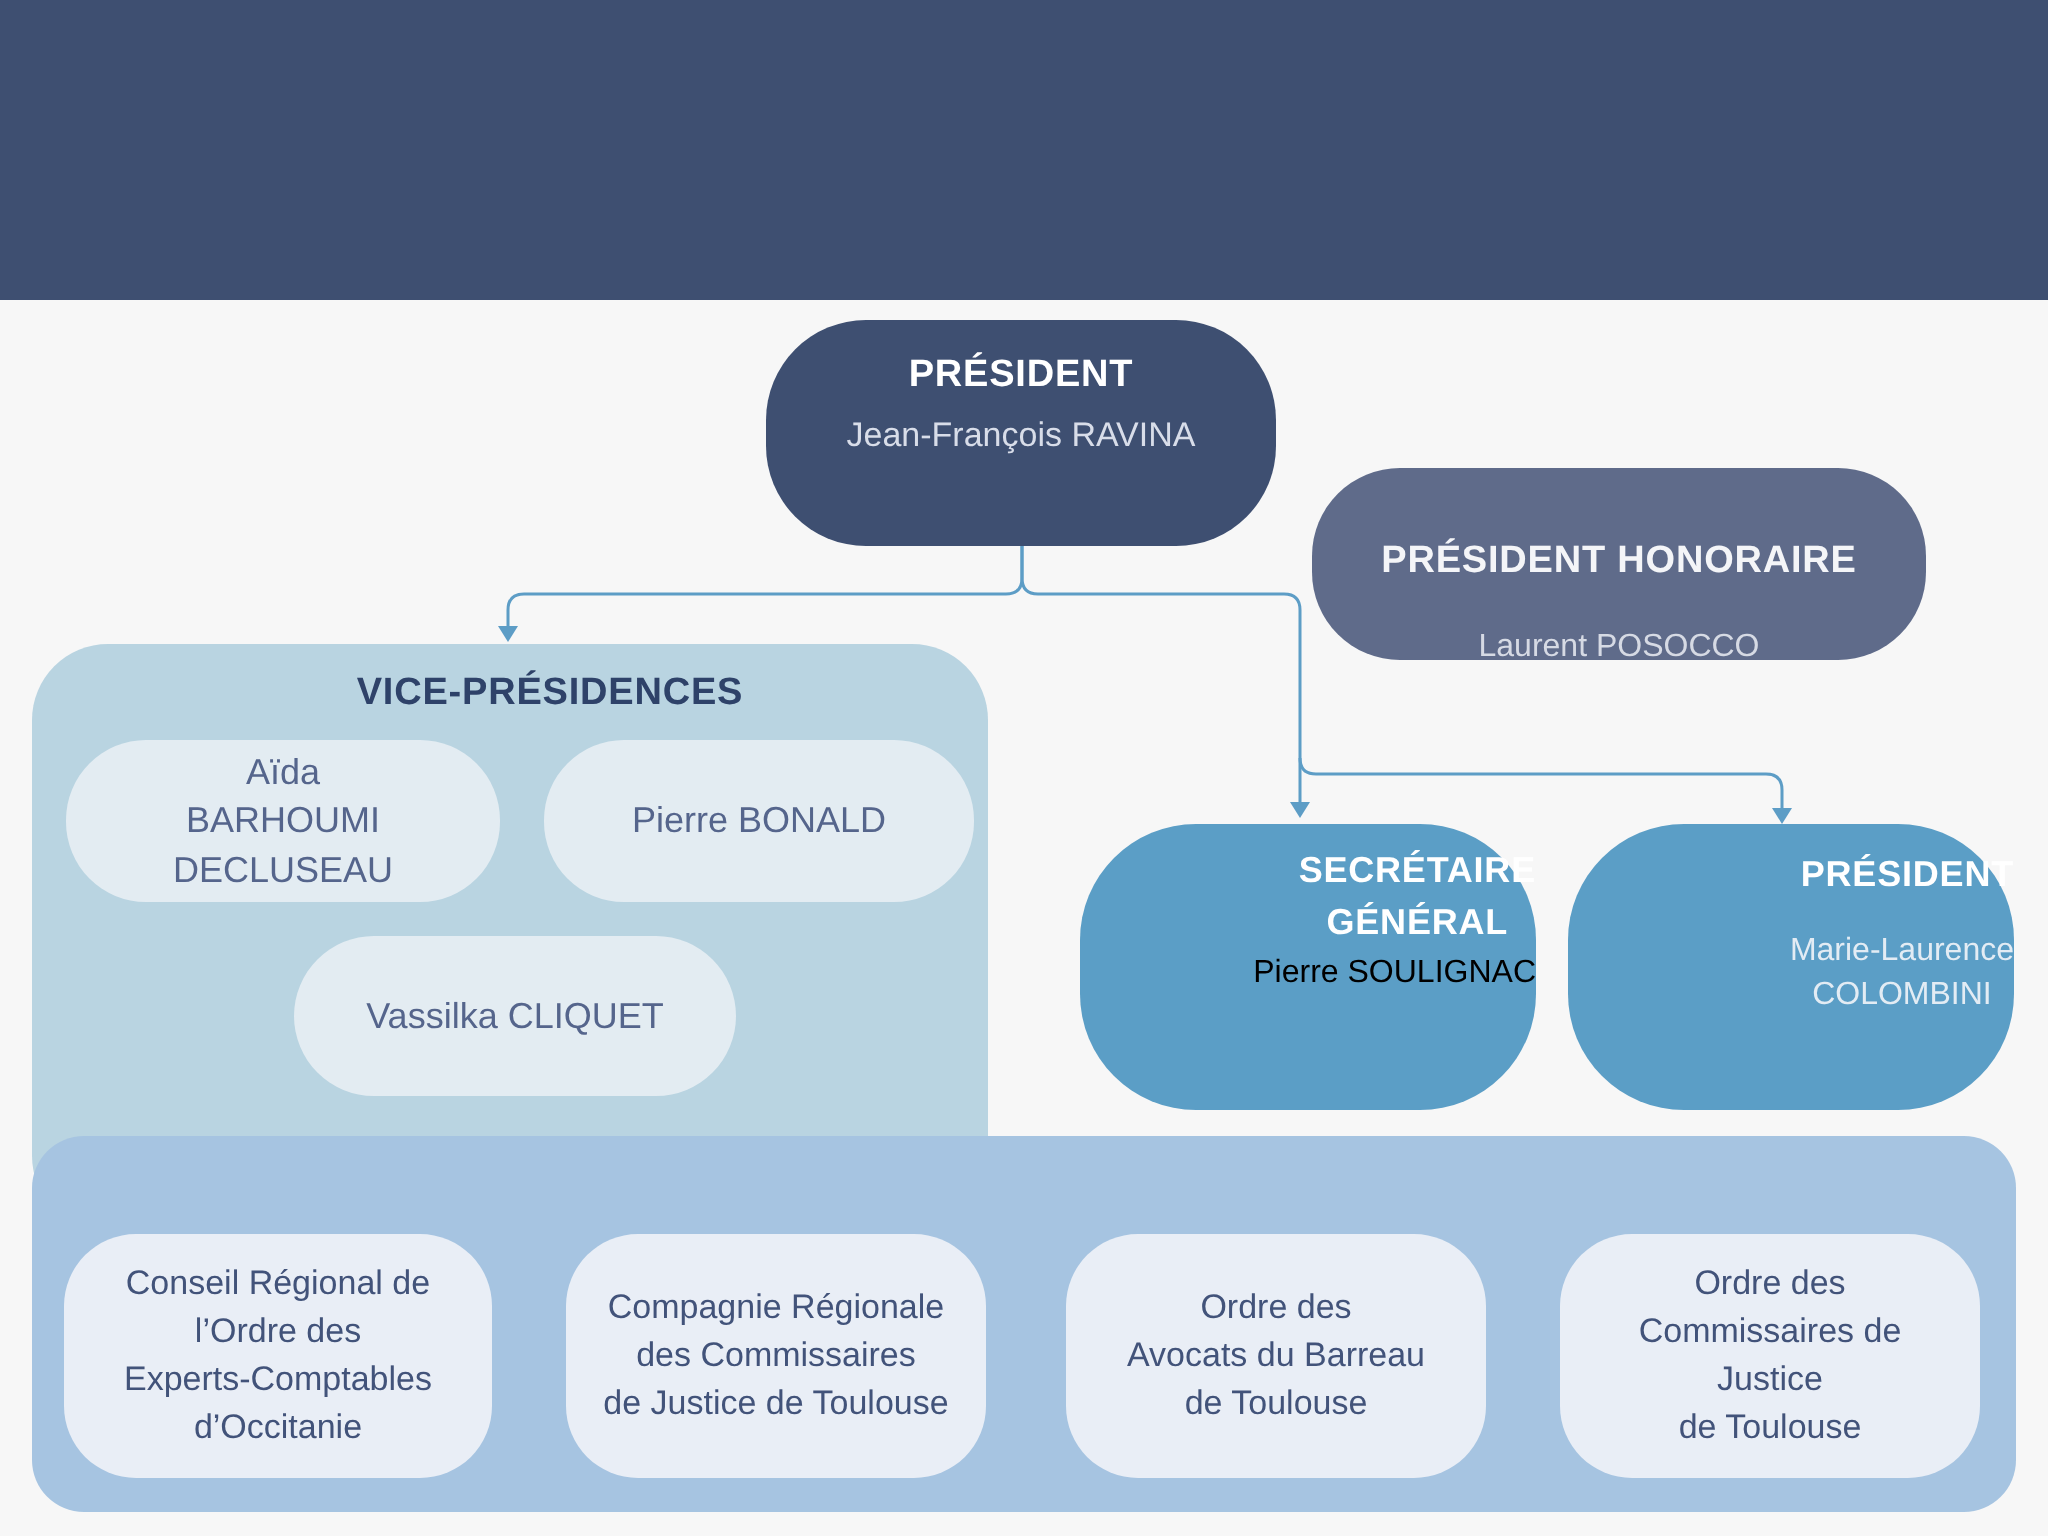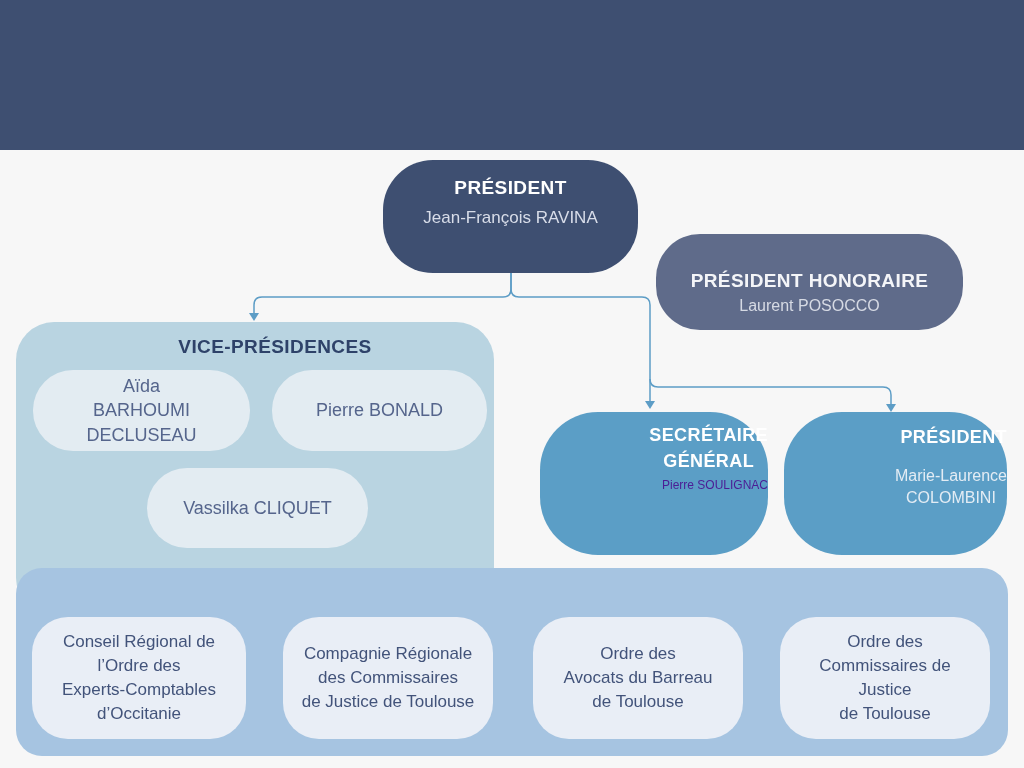--- a/index.html
+++ b/index.html
@@ -31,30 +31,30 @@
   }
   .president .box-title{color:#ffffff;font-size:19px;}
   .president .box-name{color:#d8dde9;font-size:17px;margin-top:9px;}
 
   
   .honorary{
     left:656px;top:234px;width:307px;height:96px;border-radius:44px;
     background:#5f6b8a;padding-top:36px;
   }
   .honorary .box-title{color:#f4f5f8;font-size:19px;}
-  .honorary .box-name{color:#d6dae4;font-size:16px;margin-top:5px;}
+  .honorary .box-name{color:#d6dae4;font-size:16px;margin-top:23px;}
 
   
   .secretary,.treasurer{
     background:#5b9ec6;border-radius:58px;width:228px;height:143px;top:412px;align-items:flex-end;
   }
   .secretary{left:540px;padding-top:10px;}
   .treasurer{left:784px;width:223px;padding-top:12px;}
   .secretary .box-title,.treasurer .box-title{color:#ffffff;font-size:18px;line-height:1.45;}
-  .secretary .box-name{color:#4c1d95;font-size:12px;margin-top:4px;}
+  .secretary .box-name{color:#000000;font-size:16px;margin-top:4px;}
   .treasurer .box-name{color:#e3ecf4;font-size:16px;margin-top:15px;line-height:1.4;}
 
   
   .group{position:absolute;box-sizing:border-box;}
   .group-title{
     text-align:center;font-weight:bold;letter-spacing:.4px;
     font-size:19px;
   }
   .vp{
     left:16px;top:322px;width:478px;height:294px;border-radius:38px;

